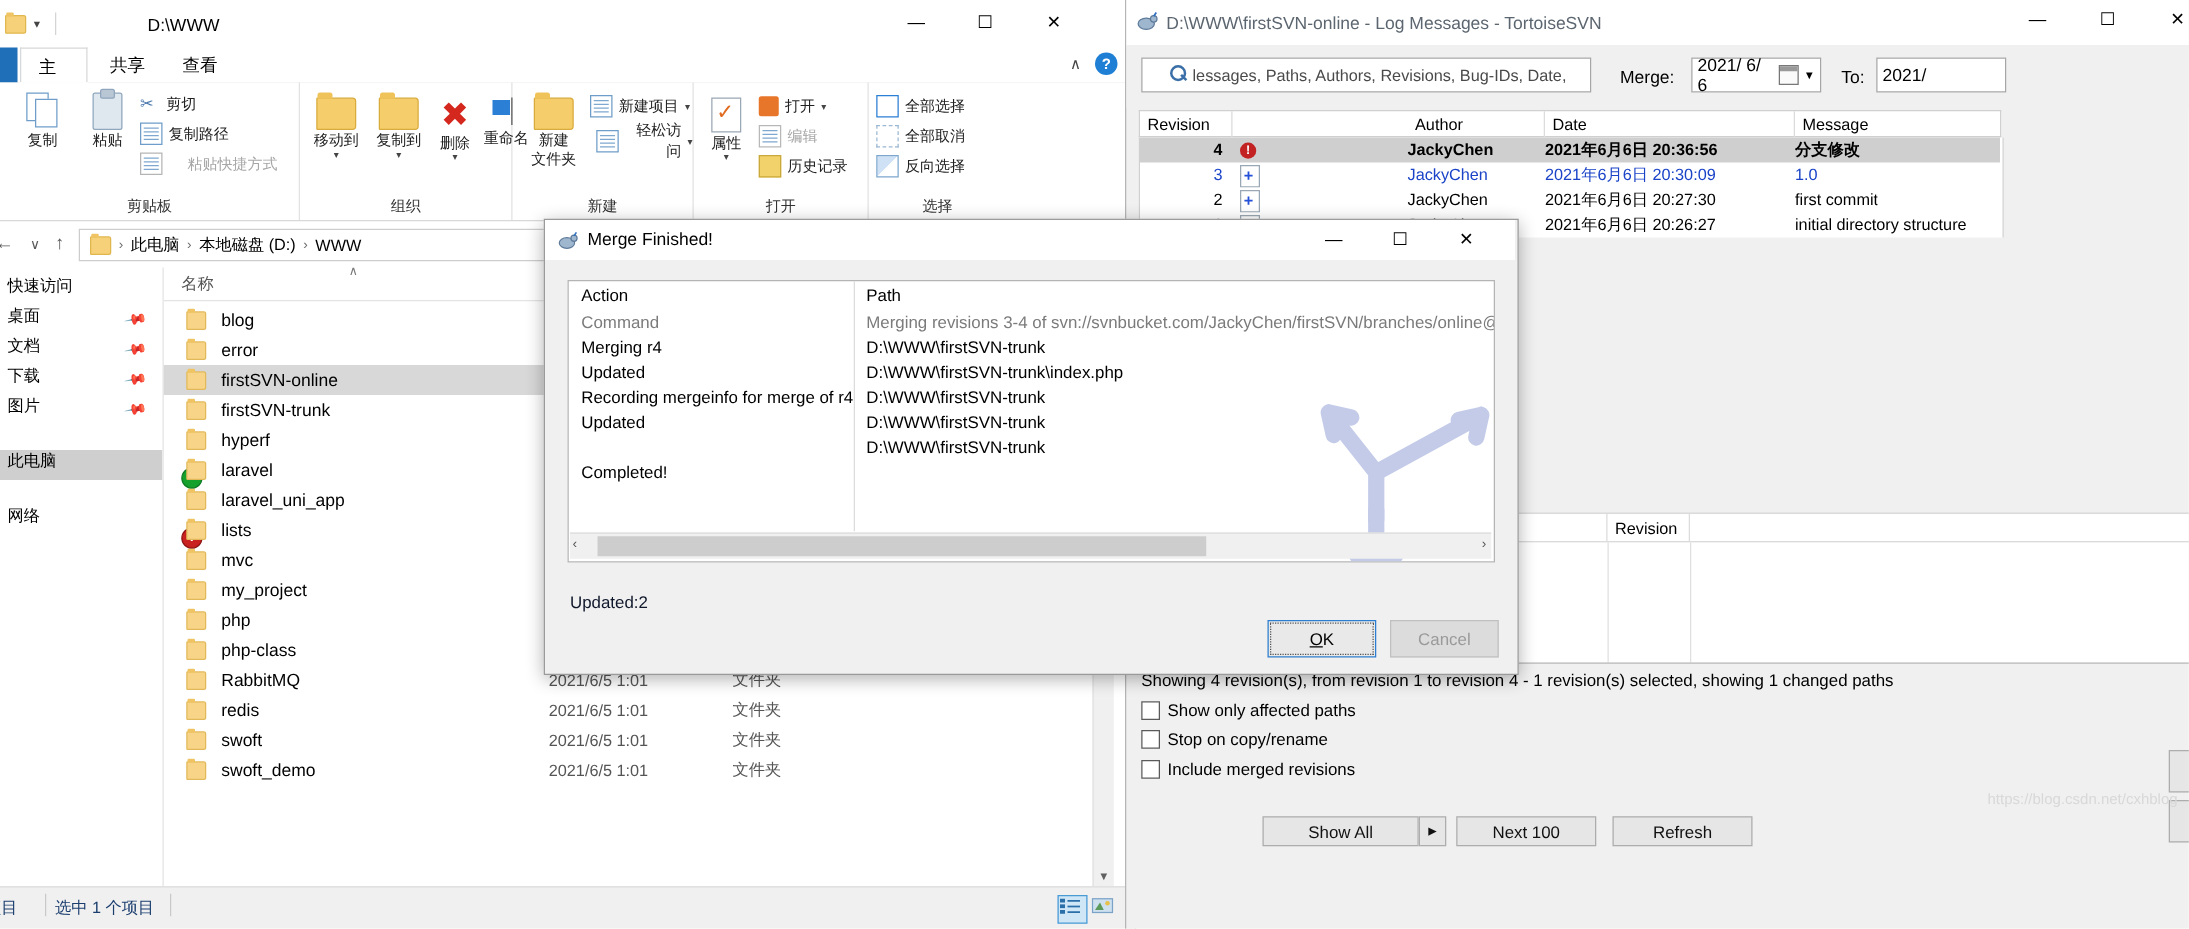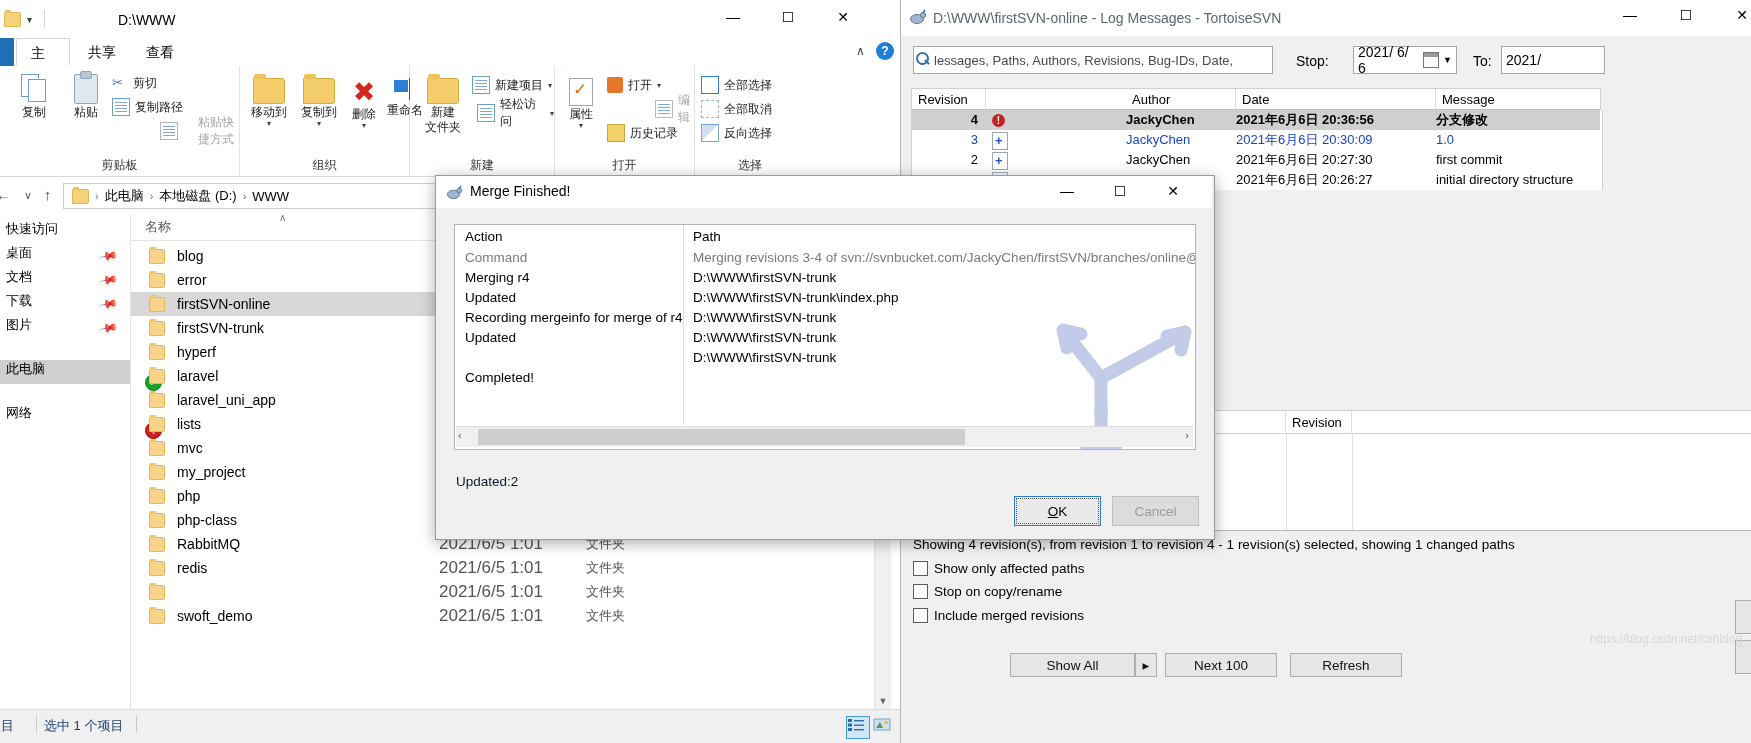--- a/index.html
+++ b/index.html
@@ -32,21 +32,21 @@
             text-align:center;line-height:18px;font-weight:bold;cursor:default;}
   #exp-collapse{left:856px;top:44px;font-size:12px;color:#444;cursor:default;}
 
   
   #ribbon{left:0;top:66px;width:908px;height:110px;background:#fff;border-bottom:1px solid #d8d8d8;}
   .grp{position:absolute;top:0;height:110px;border-right:1px solid #e2e2e2;box-sizing:border-box;}
   .grp-label{position:absolute;bottom:2px;width:100%;text-align:center;font-size:12px;color:#333;}
   .rb-btn{position:absolute;display:flex;flex-direction:column;align-items:center;cursor:default;}
   .rb-btn .lbl{font-size:12px;color:#222;margin-top:2px;text-align:center;line-height:13px;}
   .rb-small{position:absolute;display:flex;align-items:center;gap:5px;height:22px;cursor:default;font-size:12px;color:#222;}
-  .rb-small.dis{color:#a6a6a6;margin-left:48px;}
+  .rb-small.dis{color:#a6a6a6;}
   .ic{width:16px;height:16px;position:relative;flex:none;}
   .caret{font-size:8px;color:#444;}
 
   
   .ic-doc{background:#fff;border:1px solid #6f9dc9;}
   .ic-doc:after{content:"";position:absolute;left:2px;top:3px;right:2px;height:1px;background:#7fa8d0;
     box-shadow:0 3px 0 #7fa8d0,0 6px 0 #7fa8d0,0 9px 0 #7fa8d0;}
   .ic-copy{width:26px;height:30px;position:relative;}
   .ic-copy:before,.ic-copy:after{content:"";position:absolute;background:#fff;border:1px solid #6f9dc9;}
   .ic-copy:before{left:0;top:0;width:16px;height:21px;}
@@ -82,21 +82,21 @@
   .frow{position:absolute;left:0;width:760px;height:24px;display:flex;align-items:center;font-size:14px;cursor:default;}
   .frow.sel{background:#d8d8d8;}
   .fico{width:14px;height:13px;margin-left:18px;margin-right:12px;background:#f7d488;border:1px solid #e2b95a;
         border-radius:1px 2px 2px 1px;position:relative;flex:none;}
   .fico:before{content:"";position:absolute;left:0;top:-3px;width:6px;height:3px;background:#f0c463;border-radius:1px 1px 0 0;}
   .ovl{position:absolute;left:14px;width:15px;height:15px;border-radius:50%;font-size:11px;color:#fff;
        text-align:center;line-height:15px;font-weight:bold;}
   .ovl.green{background:#16a02c;border:1px solid #0d7a20;}
   .ovl.red{background:#c92020;border:1px solid #8f1212;}
   .fname{flex:1;}
-  .fdate{position:absolute;left:308px;color:#555;font-size:17px;}
+  .fdate{position:absolute;left:308px;color:#555;font-size:13px;}
   .ftype{position:absolute;left:455px;color:#555;font-size:13px;}
   #vscroll{position:absolute;right:0;top:26px;width:16px;height:469px;background:#f0f0f0;border-left:1px solid #e0e0e0;}
   .vsarrow{position:absolute;left:0;width:16px;height:16px;text-align:center;line-height:16px;font-size:9px;color:#606060;}
   #vsthumb{position:absolute;left:2px;top:18px;width:12px;height:150px;background:#cdcdcd;}
   #exp-status{left:0;top:709px;width:908px;height:34px;background:#f0f0f0;border-top:1px solid #dcdcdc;}
   .st-txt{position:absolute;top:7px;font-size:13px;color:#1b3e6f;cursor:default;}
   #st-1{left:-12px;}
   #st-sep{left:36px;top:5px;width:1px;height:18px;background:#c9c9c9;}
   #st-2{left:44px;}
   #st-sep2{left:136px;top:5px;width:1px;height:18px;background:#c9c9c9;}
@@ -107,21 +107,21 @@
   
   #svnwin{left:900px;top:0;width:851px;height:743px;background:#f0f0f0;border-left:1px solid #b5b5b5;overflow:hidden;}
   #svn-title{left:0;top:0;width:851px;height:36px;background:#fff;border-bottom:1px solid #e6e6e6;}
   #svn-ico{left:8px;top:8px;width:18px;height:18px;}
   #svn-title-text{left:32px;top:10px;font-size:14px;color:#5c6670;white-space:nowrap;}
   #svn-min{left:706px;top:0;}
   #svn-max{left:762px;top:0;}
   #svn-close{left:818px;top:0;}
   #svn-filterbar{left:0;top:36px;width:851px;height:50px;background:#f0f0f0;}
   #filter-box{left:12px;top:10px;width:360px;height:28px;background:#fff;border:1px solid #a6a6a6;box-sizing:border-box;
-              display:flex;align-items:center;padding-left:0;}
+              display:flex;align-items:center;padding-left:20px;}
   .magnifier{width:18px;height:18px;position:relative;flex:none;margin-right:2px;}
   .magnifier:before{content:"";position:absolute;left:2px;top:1px;width:9px;height:9px;border:2px solid #3a6fa8;border-radius:50%;}
   .magnifier:after{content:"";position:absolute;left:10px;top:10px;width:6px;height:2px;background:#3a6fa8;transform:rotate(45deg);}
   #filter-text{font-size:13px;color:#4a4a4a;}
   .lbl-from{position:absolute;font-size:14px;color:#000;top:17px;}
   #lbl-from{left:395px;}
   #lbl-to{left:572px;}
   .datebox{position:absolute;top:10px;height:28px;background:#fff;border:1px solid #a6a6a6;box-sizing:border-box;
            display:flex;align-items:center;padding:0 4px;font-size:14px;gap:4px;}
   #date-from{left:452px;width:104px;}
@@ -293,21 +293,21 @@
       <div class="rb-btn" style="left:6px;top:12px;width:54px;">
         <span class="ic-folder-big"></span>
         <span class="lbl">新建</span>
         <span class="lbl">文件夹</span>
       </div>
       <div class="rb-small" style="left:62px;top:8px;">
         <span class="ic ic-doc"></span>
         <span>新建项目</span>
         <span class="caret">▾</span>
       </div>
-      <div class="rb-small" style="left:67px;top:36px;">
+      <div class="rb-small" style="left:67px;top:36px;text-align:right;">
         <span class="ic ic-doc"></span>
         <span>轻松访问</span>
         <span class="caret">▾</span>
       </div>
       <div class="grp-label">新建</div>
     </div>
 
     <div class="grp" style="left:555px;width:140px;">
       <div class="rb-btn" style="left:6px;top:12px;width:40px;">
         <span style="width:22px;height:26px;background:#fff;border:1px solid #9aa7b4;position:relative;">
@@ -456,20 +456,21 @@
         <span class="ftype">文件夹</span>
         </div>
       <div class="frow" style="top:342px;">
         <span class="fico"></span>
         <span class="fname">redis</span>
         <span class="fdate">2021/6/5 1:01</span>
         <span class="ftype">文件夹</span>
         </div>
       <div class="frow" style="top:366px;">
         <span class="fico"></span>
+        <span class="fname">swoft</span>
         <span class="fdate">2021/6/5 1:01</span>
         <span class="ftype">文件夹</span>
         </div>
       <div class="frow" style="top:390px;">
         <span class="fico"></span>
         <span class="fname">swoft_demo</span>
         <span class="fdate">2021/6/5 1:01</span>
         <span class="ftype">文件夹</span>
         </div>
 
@@ -517,21 +518,21 @@
     <div class="abs wbtn" id="svn-min">—</div>
     <div class="abs wbtn" id="svn-max">☐</div>
     <div class="abs wbtn" id="svn-close">✕</div>
   </div>
 
   <div class="abs" id="svn-filterbar">
     <div class="abs" id="filter-box">
       <span class="magnifier"></span>
       <span id="filter-text">lessages, Paths, Authors, Revisions, Bug-IDs, Date,</span>
     </div>
-    <div class="lbl-from" id="lbl-from">Stop:</div>
+    <div class="lbl-from" id="lbl-from">Merge:</div>
     <div class="datebox" id="date-from">
       <span>2021/ 6/ 6</span>
       <span class="cal-ic"></span>
       <span style="font-size:9px;">▼</span>
     </div>
     <div class="lbl-from" id="lbl-to">To:</div>
     <div class="datebox" id="date-to">
       <span>2021/</span>
     </div>
   </div>

